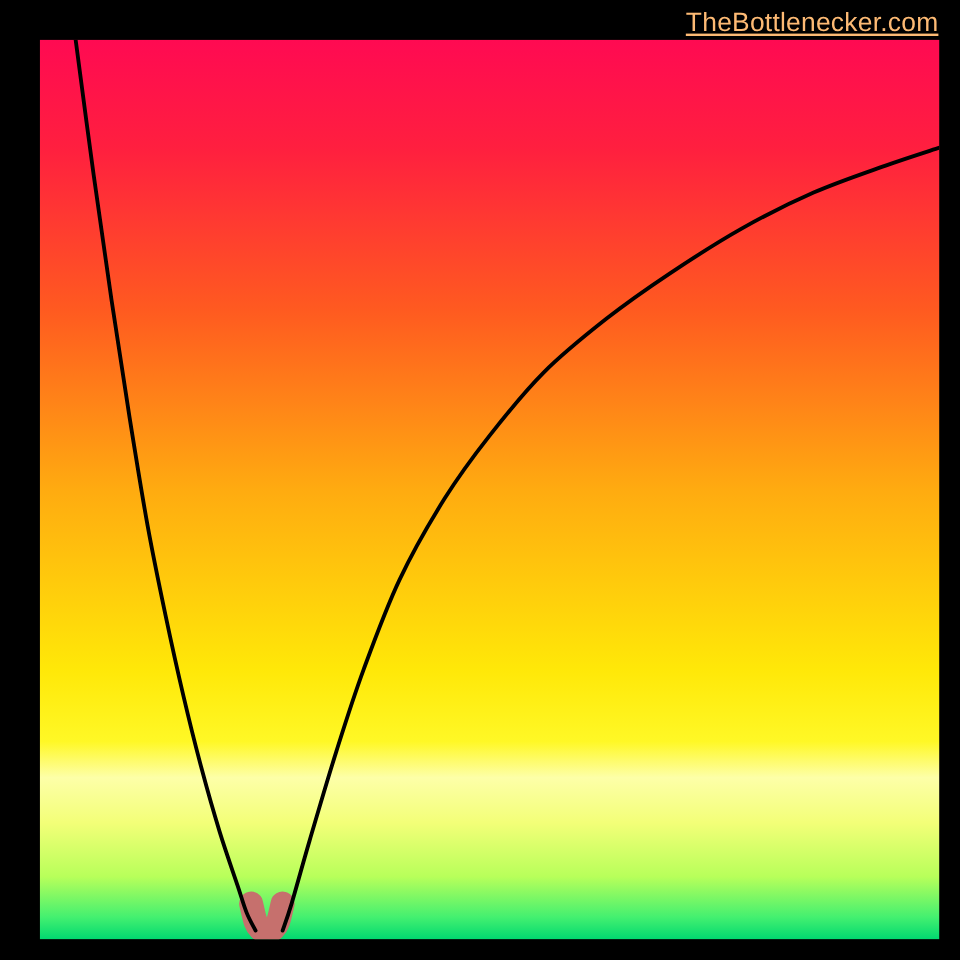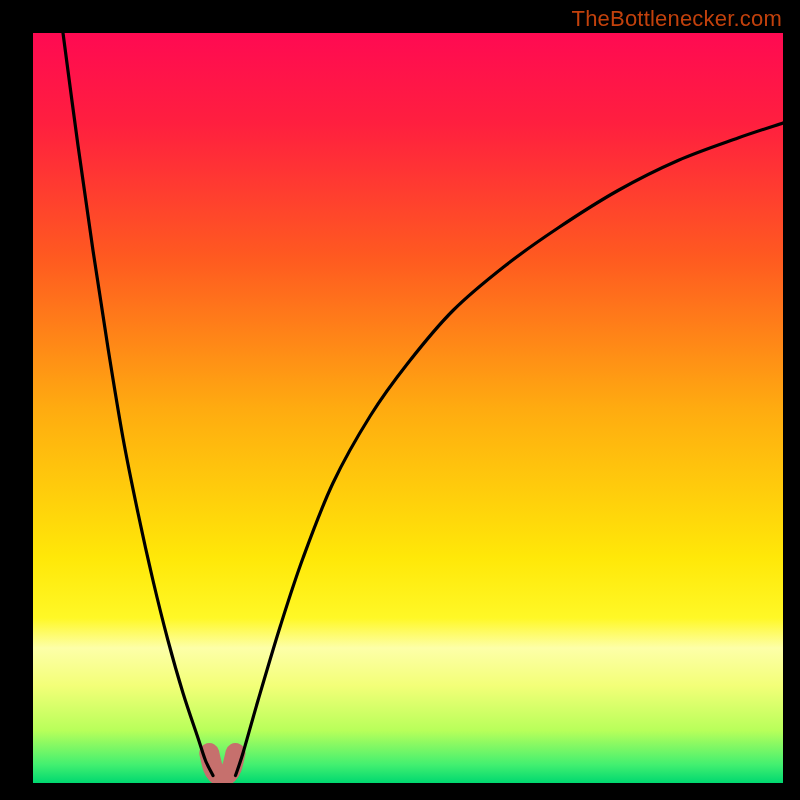--- a/index.html
+++ b/index.html
@@ -25,22 +25,23 @@
     width: 750px;
     height: 750px;
     overflow: hidden;
   }
   .watermark {
     position: absolute;
     top: 6px;
     right: 18px;
     font-size: 22px;
     font-weight: 400;
-    color: #c2410c;
+    color: #fdba74;
     letter-spacing: 0.2px;
+    text-decoration: underline;
   }
 </style>
 </head>
 <body>
 
 <div class="frame">
   <div class="watermark">TheBottlenecker.com</div>
   <div class="plot">
     <svg width="750" height="750" viewBox="0 0 750 750" preserveAspectRatio="none">
       <defs>

